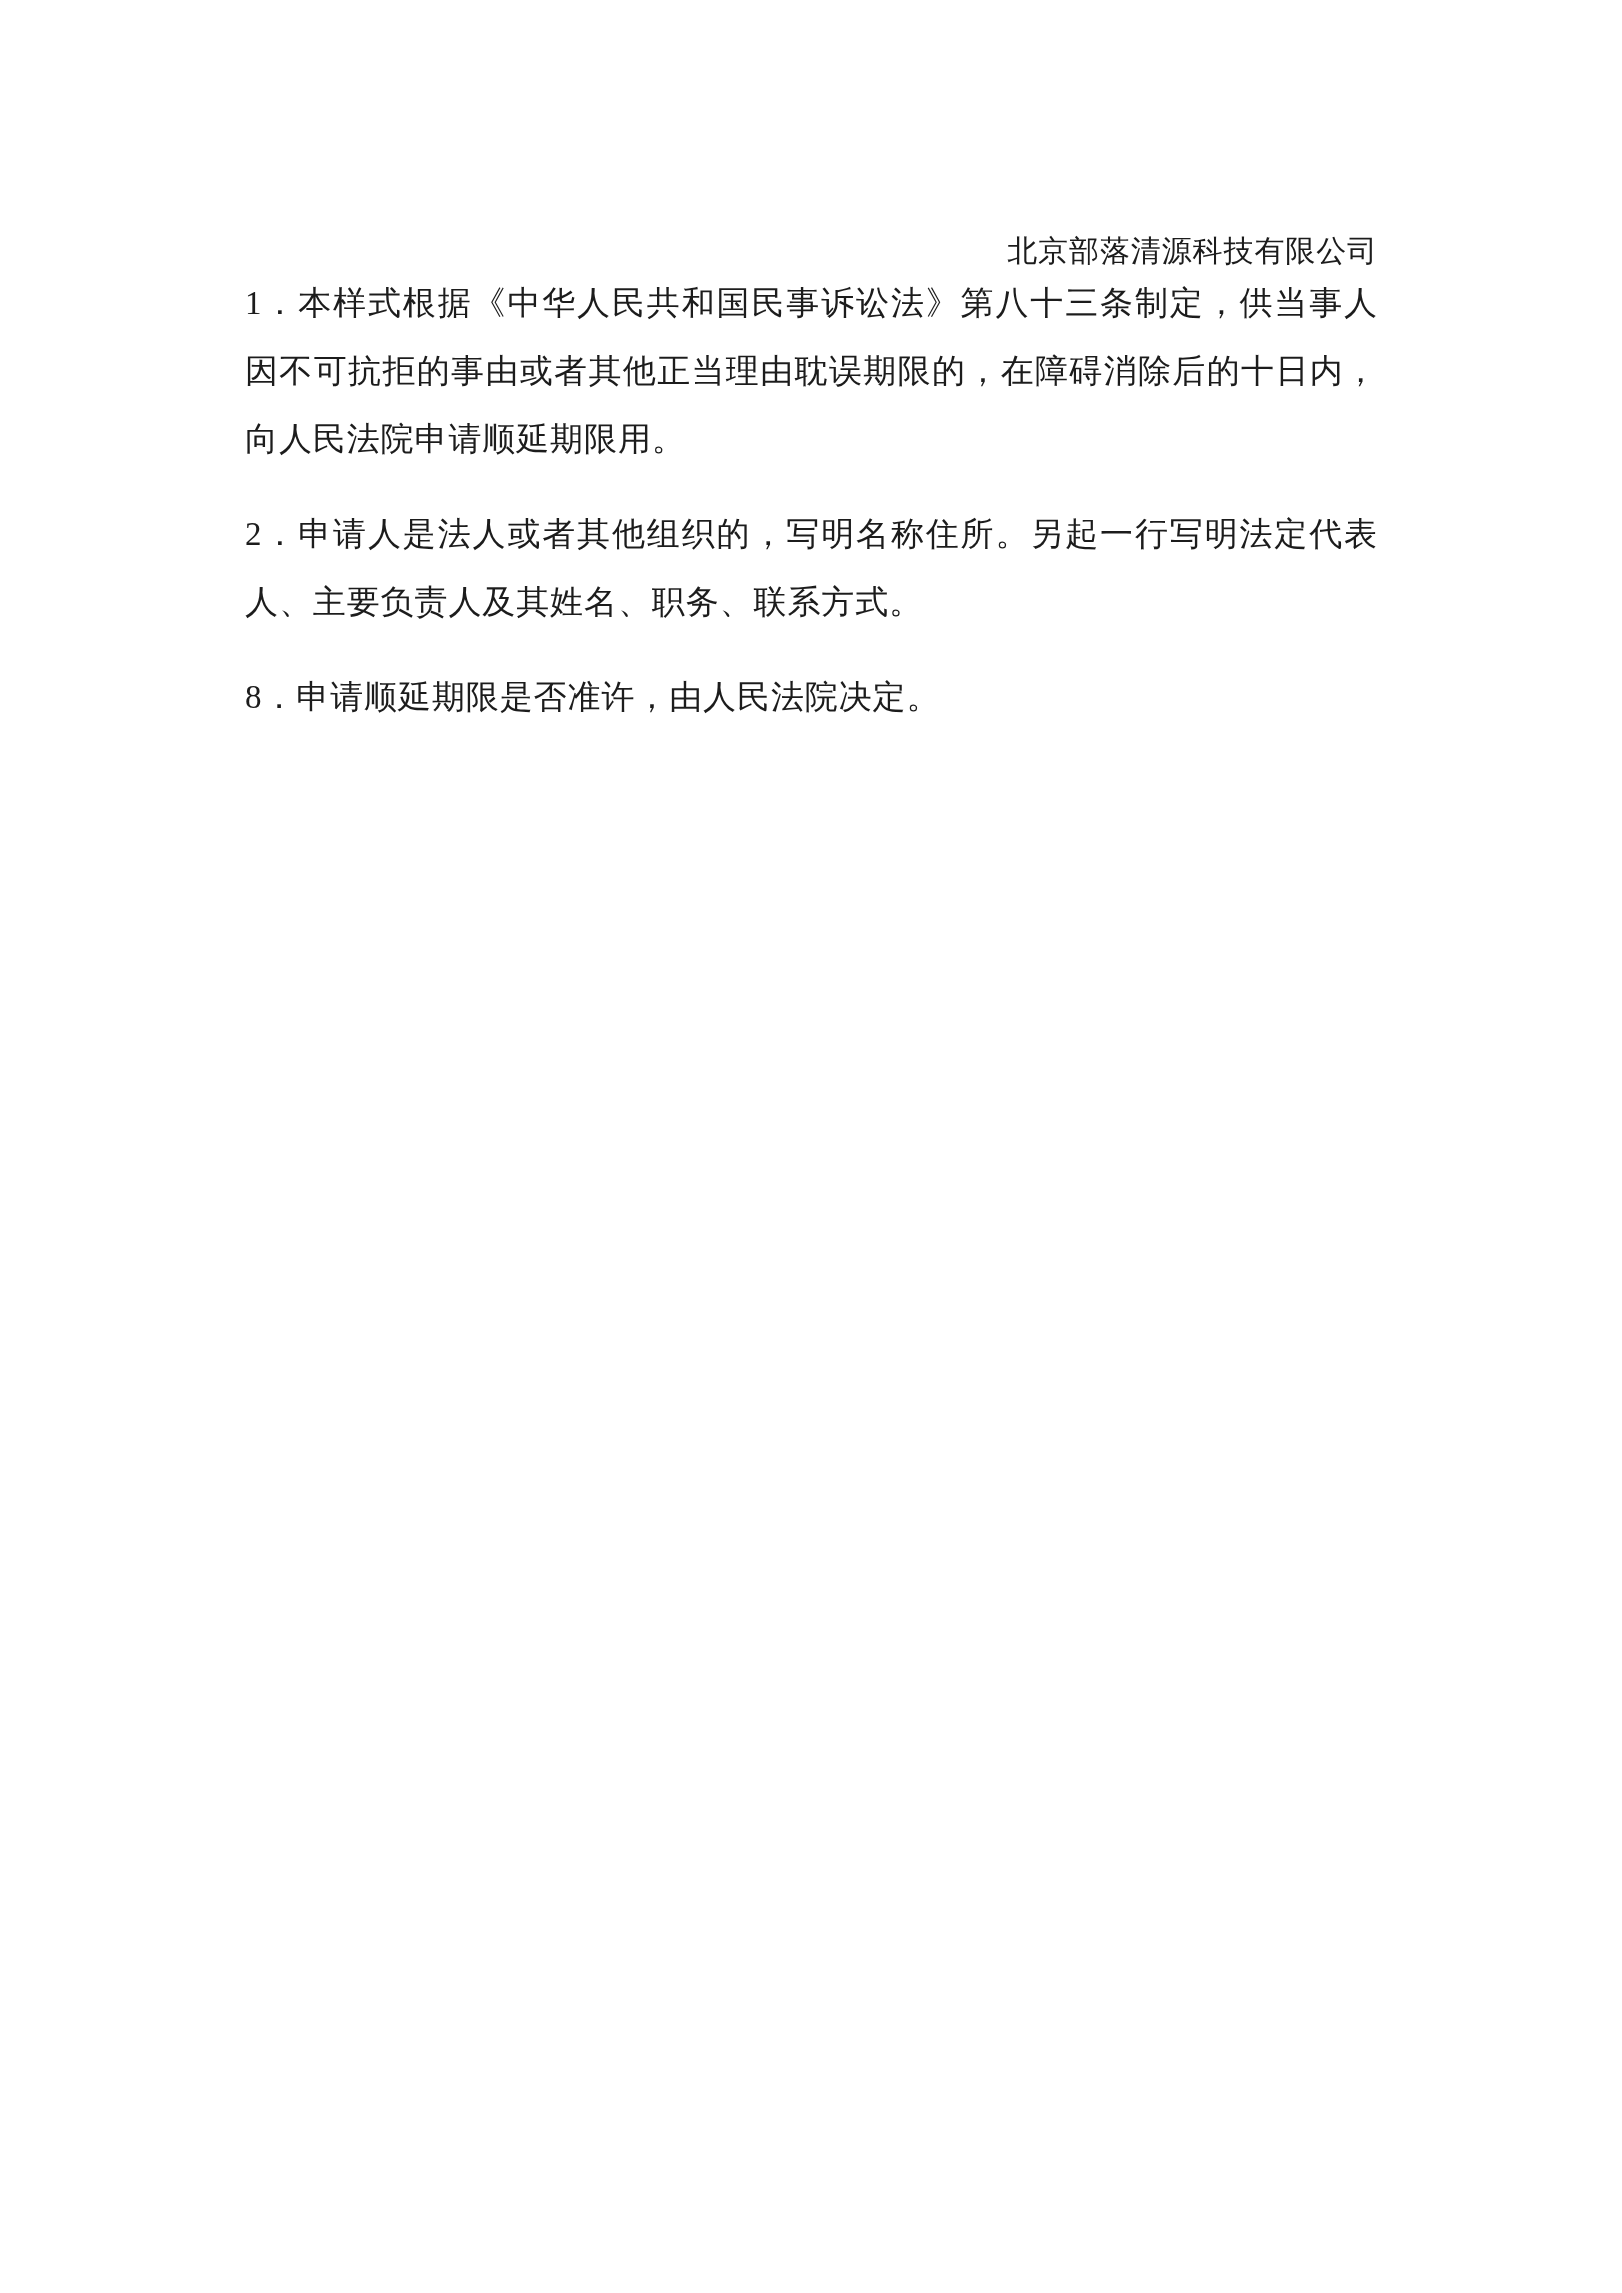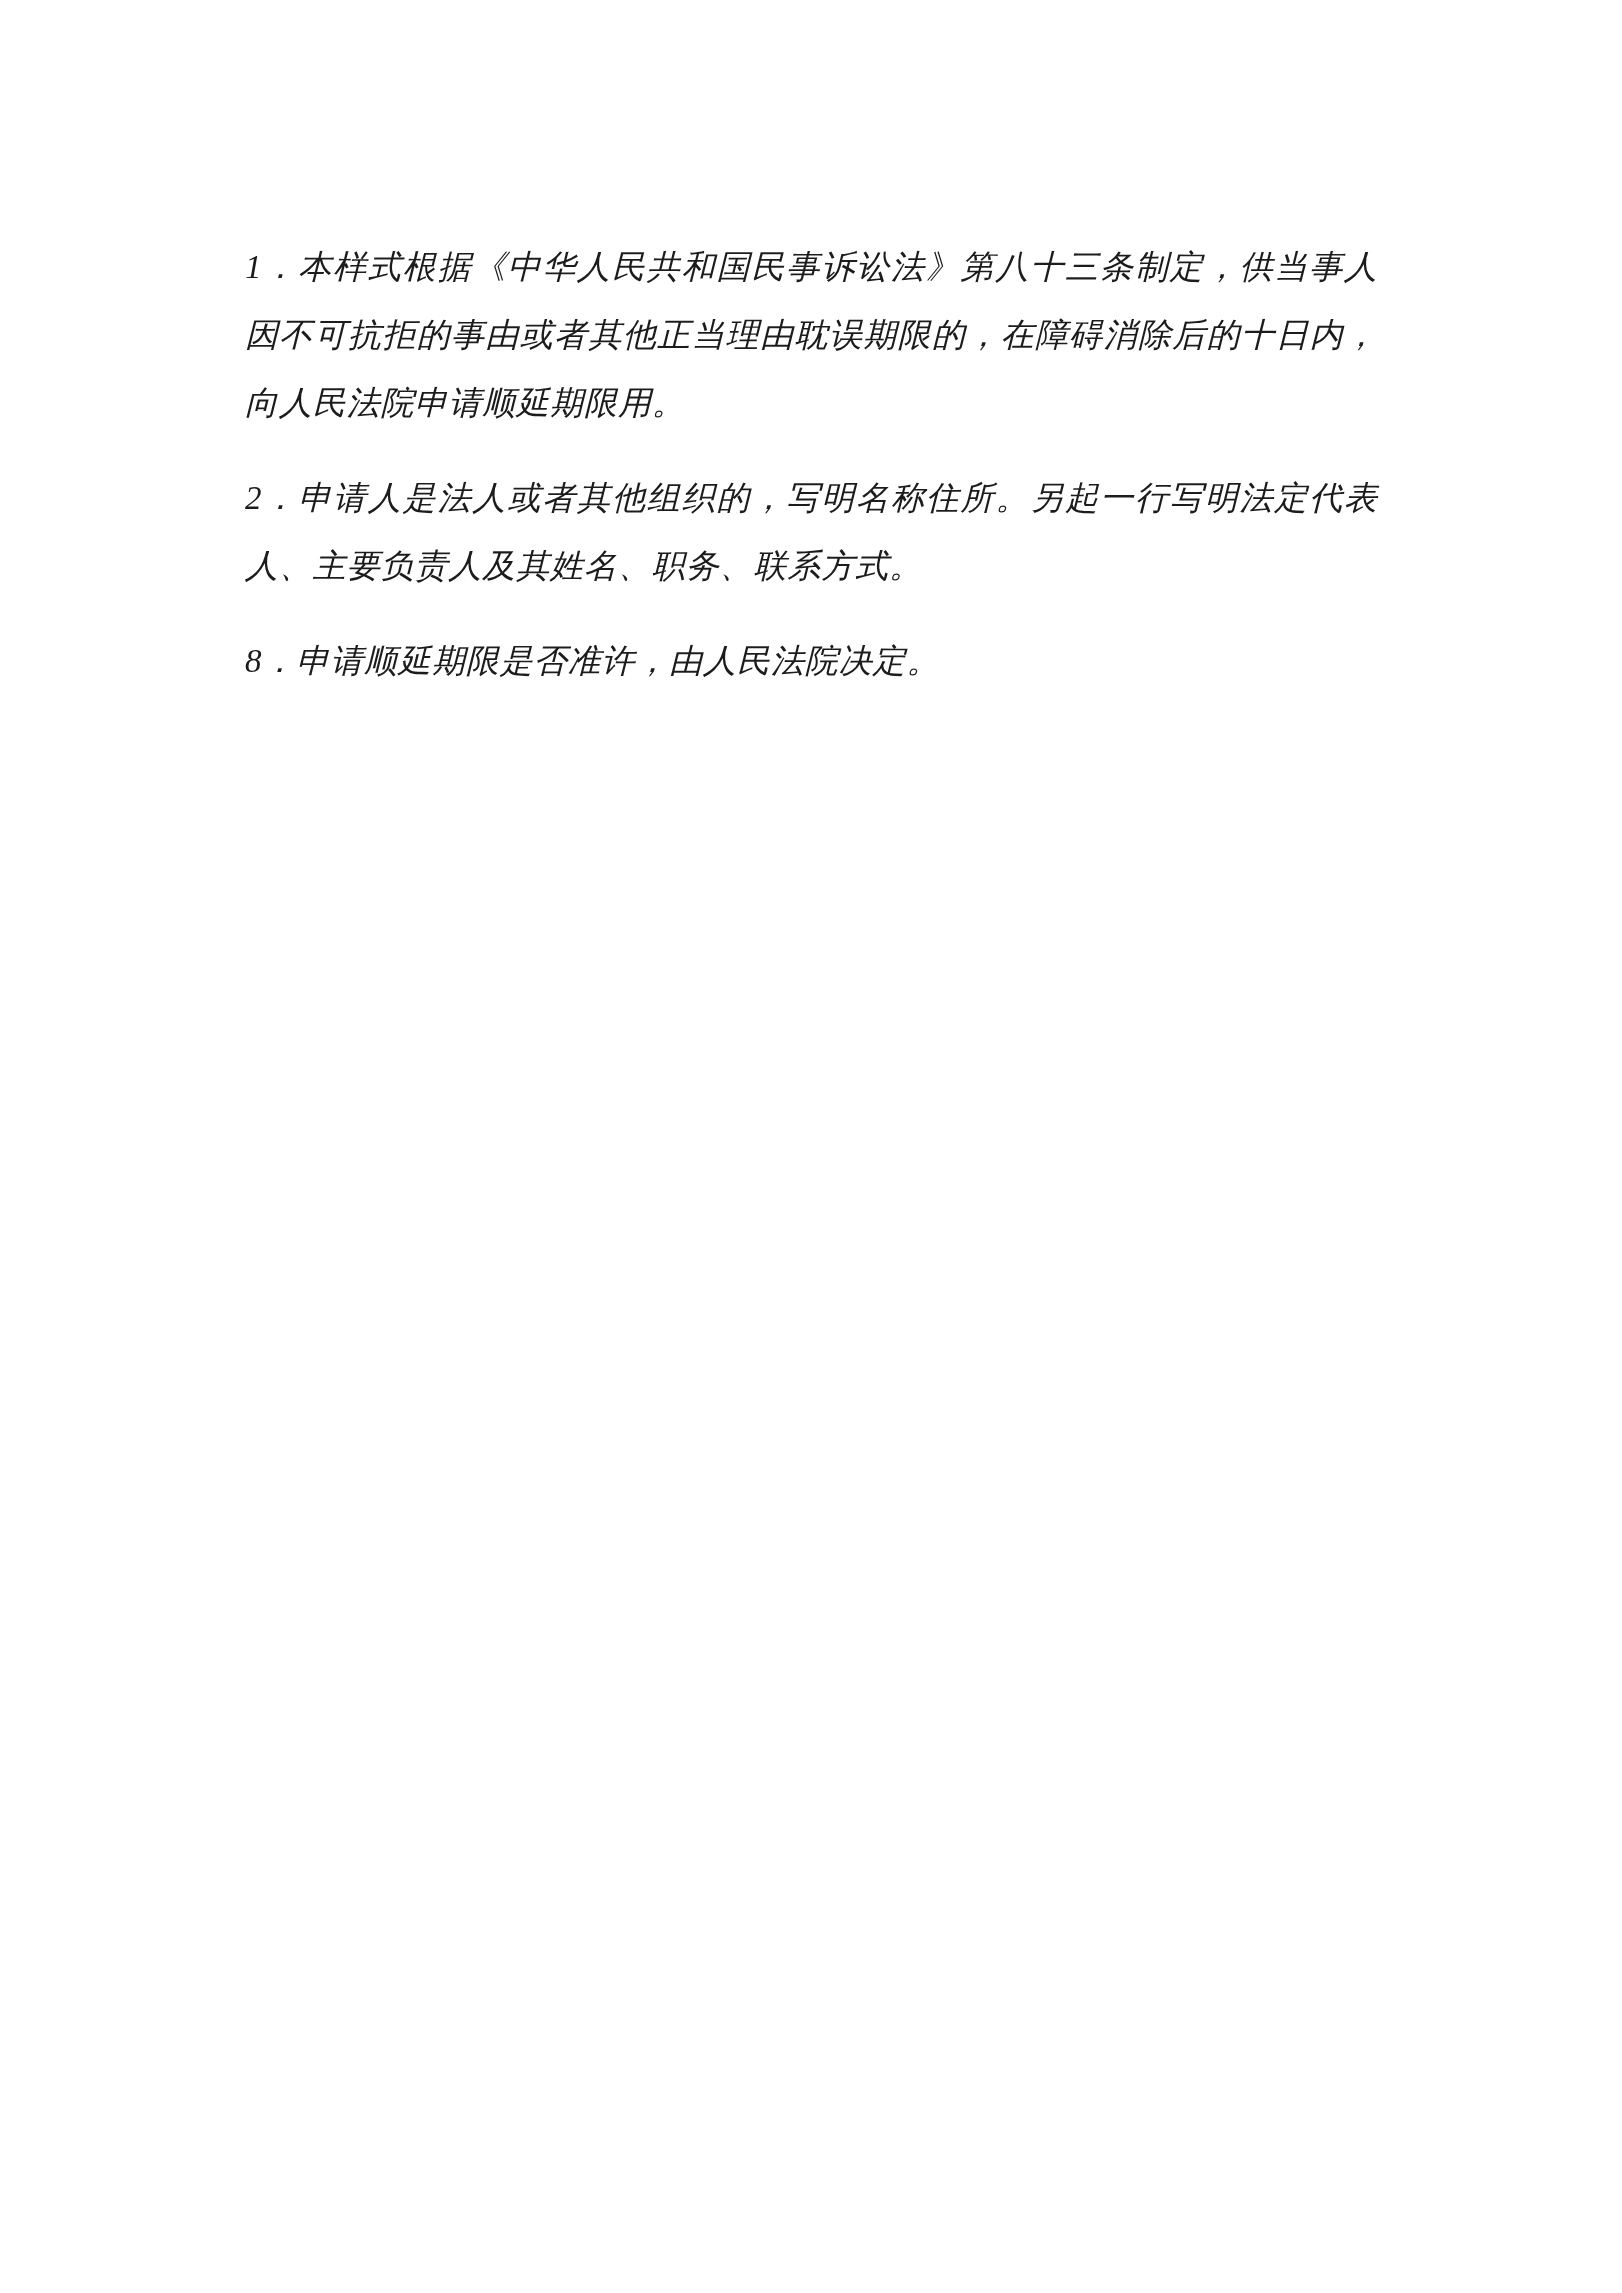--- a/index.html
+++ b/index.html
@@ -24,40 +24,40 @@
   }
   .doc-header {
     text-align: right;
     font-size: 30px;
     line-height: 36px;
     letter-spacing: 0.9px;
     white-space: nowrap;
   }
   .notes {
     margin-top: 0;
-    font-style: italic;
   }
   .notes p {
     font-size: 33px;
     line-height: 68px;
     margin: 0 0 27px 0;
     text-align: justify;
     text-justify: inter-character;
     word-break: break-all;
     letter-spacing: 0.9px;
   }
   .notes p:last-child {
     margin-bottom: 0;
   }
 </style>
 </head>
 <body>
 
 <div class="page">
   <div class="content">
+    <div class="doc-header">北京部落清源科技有限公司</div>
     <div class="notes">
       <p>1．本样式根据《中华人民共和国民事诉讼法》第八十三条制定，供当事人因不可抗拒的事由或者其他正当理由耽误期限的，在障碍消除后的十日内，向人民法院申请顺延期限用。</p>
       <p>2．申请人是法人或者其他组织的，写明名称住所。另起一行写明法定代表人、主要负责人及其姓名、职务、联系方式。</p>
       <p>8．申请顺延期限是否准许，由人民法院决定。</p>
     </div>
   </div>
 </div>
 
 
 </body></html>

